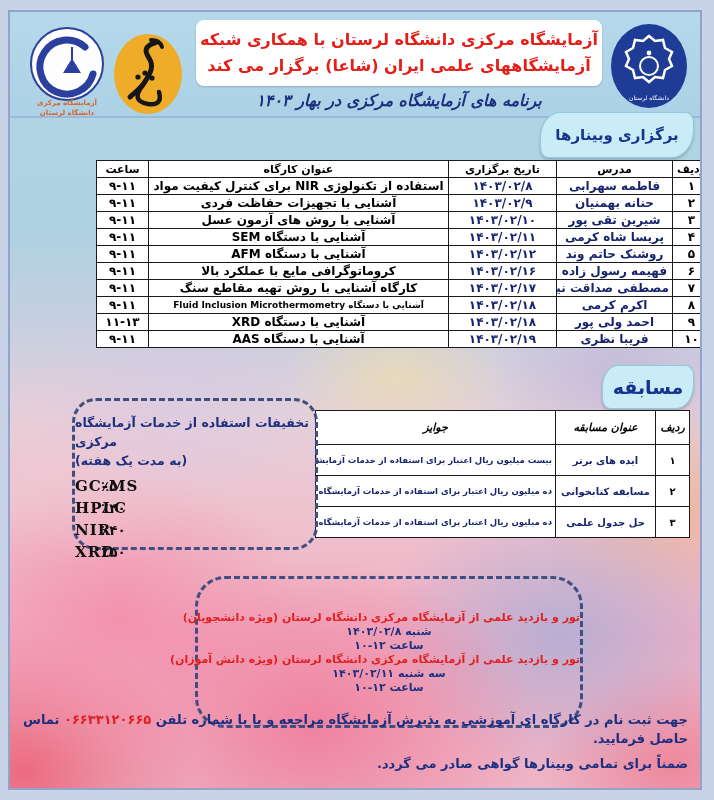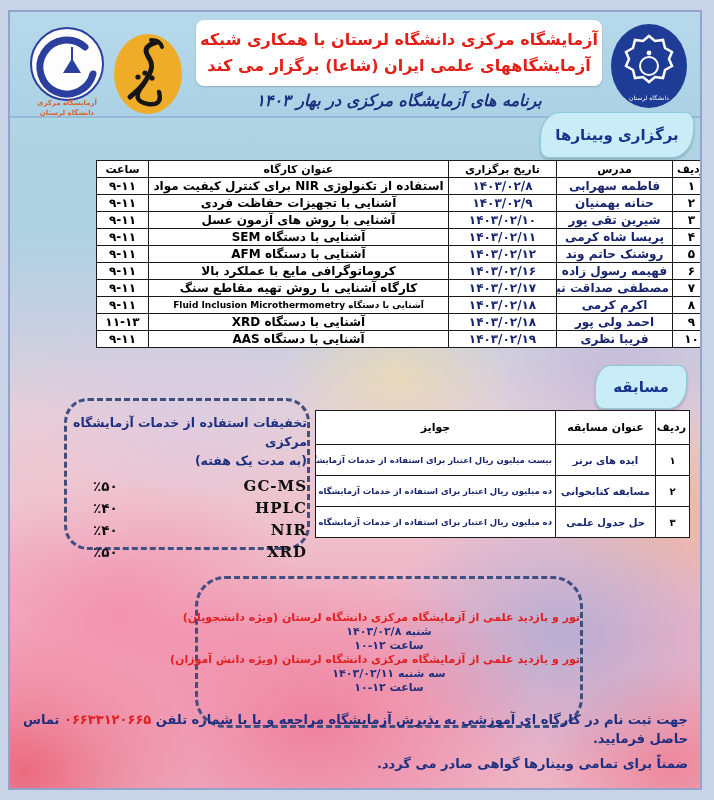--- a/index.html
+++ b/index.html
@@ -43,45 +43,45 @@
   .lab-logo{position:absolute;left:12px;top:13px;width:90px;height:95px;}
   .shaa-logo{position:absolute;left:103px;top:21px;width:70px;height:82px;}
 
   .badge{
     position:absolute;background:#c9ecf7;border:1px solid #8fc9dc;color:#16338e;font-weight:bold;
     direction:rtl;display:flex;align-items:center;justify-content:center;
     box-shadow:0 2px 3px rgba(0,0,0,.18);
   }
   .badge-webinar{right:6px;top:100px;width:152px;height:44px;font-size:15px;
     border-radius:20px 8px 22px 8px / 26px 10px 28px 10px;}
-  .badge-contest{right:13px;top:353px;width:90px;height:42px;font-size:15px;
+  .badge-contest{right:6px;top:353px;width:90px;height:42px;font-size:19px;
     border-radius:16px 8px 18px 8px / 22px 10px 24px 10px;}
 
   table{border-collapse:collapse;background:#fff;table-layout:fixed;direction:rtl;}
   th,td{border:1px solid #1a1a1a;padding:0 3px;font-weight:bold;text-align:center;
     overflow:hidden;white-space:nowrap;box-sizing:border-box;}
   .wtable{position:absolute;left:86px;top:148px;width:614px;}
   .wtable th{height:17px;font-size:11px;color:#000;}
   .wtable td{height:17px;font-size:12px;}
   .c-no{color:#000;}
   .c-ins{color:#18256e;}
   .c-date{color:#18256e;}
   .c-title{color:#000;}
   .c-time{color:#000;}
 
   .ctable{position:absolute;right:10px;top:398px;width:374px;}
-  .ctable th{height:34px;font-size:11px;color:#000;}
+  .ctable th{height:34px;font-size:11px;color:#000;font-style:italic;}
   .ctable td{height:31px;}
   .p-no{font-size:10px;color:#000;}
   .p-title{font-size:10px;color:#18256e;}
   .p-prize{font-size:8.5px;color:#18256e;}
 
   .discount{
-    position:absolute;left:54px;top:386px;width:246px;height:152px;box-sizing:border-box;
-    border:3px dashed #3e4f80;border-radius:24px;direction:rtl;text-align:right;
+    position:absolute;left:62px;top:386px;width:246px;height:152px;box-sizing:border-box;
+    border:3px dashed #3e4f80;border-radius:24px;direction:rtl;text-align:left;
   }
   .d-title{color:#1c2f80;font-weight:bold;font-size:12.5px;margin-top:13px;line-height:1.5;}
   .d-rows{margin-top:5px;}
   .d-row{position:relative;height:22px;line-height:22px;}
   .d-pct{position:absolute;left:26px;top:0;font-size:13.5px;font-weight:bold;color:#101010;direction:ltr;}
   .d-svc{font-family:"DejaVu Serif",serif;font-weight:bold;font-size:15px;color:#101010;letter-spacing:1px;}
 
   .tour{
     position:absolute;left:185px;top:564px;width:388px;height:152px;box-sizing:border-box;
     border:3px dashed #3e4f80;border-radius:30px;direction:rtl;text-align:center;

